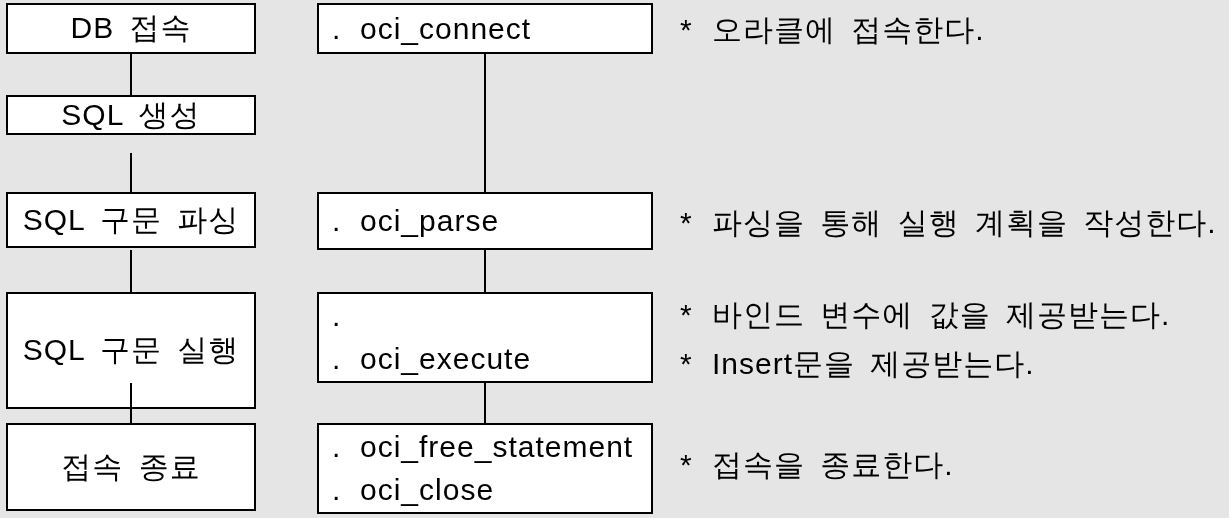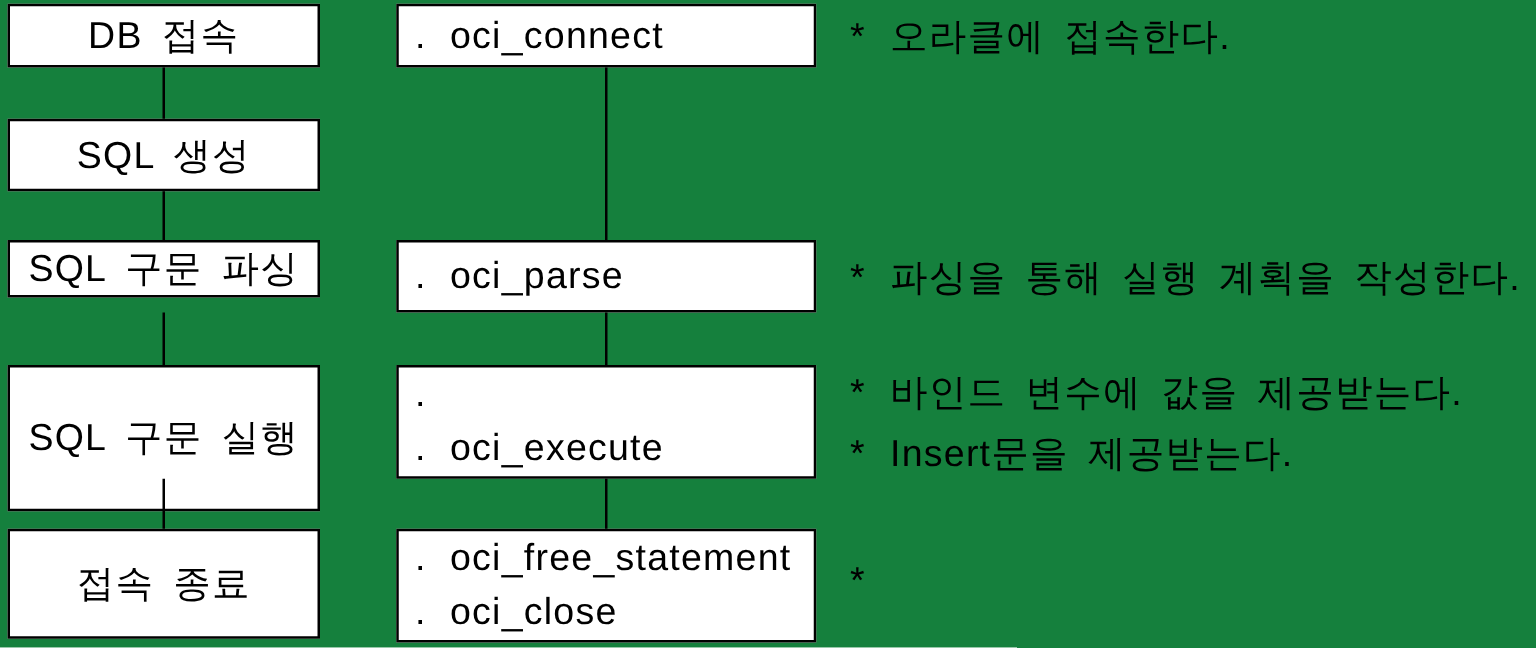--- a/index.html
+++ b/index.html
@@ -4,21 +4,21 @@
 <style>
   html, body {
     margin: 0;
     padding: 0;
     background: #ffffff;
   }
   .canvas {
     position: relative;
     width: 1229px;
     height: 518px;
-    background: #15803d;
+    background: #e5e5e5;
     font-family: "Liberation Sans", sans-serif;
     color: #000000;
     overflow: hidden;
   }
   .box {
     position: absolute;
     border: 2px solid #000000;
     box-sizing: border-box;
     background: #ffffff;
     font-size: 30px;
@@ -69,22 +69,22 @@
     display: flex;
     align-items: center;
   }
   .note-marker {
     display: inline-block;
     width: 32px;
     flex: 0 0 32px;
   }
   
   .s1 { top: 3px;   height: 51px; }
-  .s2 { top: 95px;  height: 58px; }
-  .s3 { top: 192px; height: 46px; }
+  .s2 { top: 95px;  height: 40px; }
+  .s3 { top: 192px; height: 56px; }
   .s4 { top: 292px; height: 117px; }
   .s5 { top: 423px; height: 88px; }
   .f1 { top: 3px;   height: 51px; }
   .f2 { top: 192px; height: 58px; }
   .f3 { top: 292px; height: 91px; }
   .f4 { top: 423px; height: 91px; }
   .cl1 { left: 130px; top: 54px;  height: 41px; }
   .cl2 { left: 130px; top: 153px; height: 39px; }
   .cl3 { left: 130px; top: 250px; height: 42px; }
   .cl4 { left: 130px; top: 383px; height: 40px; }
@@ -170,15 +170,16 @@
   <div class="note n3">
     <span class="note-marker">*</span>
     <span>바인드 변수에 값을 제공받는다.</span>
   </div>
   <div class="note n4">
     <span class="note-marker">*</span>
     <span>Insert문을 제공받는다.</span>
   </div>
   <div class="note n5">
     <span class="note-marker">*</span>
+    <span>접속을 종료한다.</span>
   </div>
 
 </div>
 
 </body></html>

